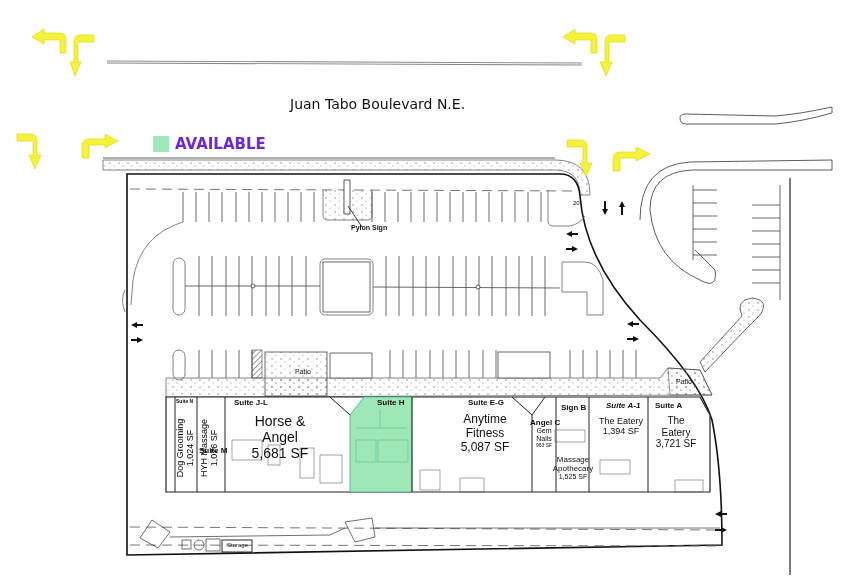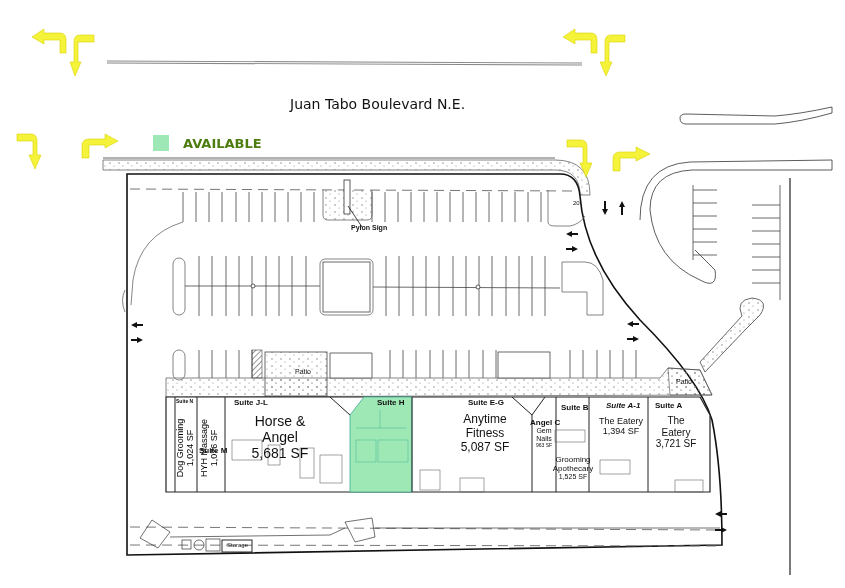--- a/index.html
+++ b/index.html
@@ -5,21 +5,21 @@
   html, body { margin:0; padding:0; background:#ffffff; }
   body { width:845px; height:588px; position:relative; overflow:hidden; font-family:"Liberation Sans", sans-serif; }
   #plan { position:absolute; left:0; top:0; width:845px; height:588px; }
   .lbl { position:absolute; color:#111; text-align:center; line-height:1.15; white-space:nowrap; }
   .suite-tag { font-family:"Liberation Sans", sans-serif; font-weight:bold; font-size:8px; }
   .tenant { font-family:"Liberation Sans", sans-serif; font-size:14px; }
   .small { font-size:7px; }
   .road { position:absolute; left:290px; top:96px; font-family:"DejaVu Sans", sans-serif; font-size:14px; color:#111; }
   .legend { position:absolute; left:153px; top:135px; display:flex; align-items:center; gap:6px; }
   .legend .swatch { width:16px; height:16px; background:#9de8b5; }
-  .legend .txt { font-family:"DejaVu Sans", sans-serif; font-weight:bold; font-size:13px; color:#4d7c0f;margin-left:8px; }
+  .legend .txt { font-family:"DejaVu Sans", sans-serif; font-weight:bold; font-size:15px; color:#6d28d9; }
   .vert { position:absolute; transform:rotate(-90deg); transform-origin:center; white-space:nowrap; font-size:9px; text-align:center; line-height:1.1; }
   .tiny { position:absolute; font-size:7px; color:#111; }
 </style>
 </head>
 <body>
 
 <svg id="plan" viewBox="0 0 845 588" xmlns="http://www.w3.org/2000/svg">
   <defs>
     <pattern id="dots" width="9" height="7" patternUnits="userSpaceOnUse">
       <circle cx="2" cy="2" r="0.7" fill="#777"></circle>
@@ -290,23 +290,23 @@
   <div>5,087 SF</div>
 </div>
 
 <div class="lbl" style="left:530px; top:418px; width:28px;">
   <div class="suite-tag">Angel C</div>
   <div class="small">Gem</div>
   <div class="small">Nails</div>
   <div class="small" style="font-size:5px;">963 SF</div>
 </div>
 
-<div class="lbl suite-tag" style="left:561px; top:403px;">Suite B</div>
+<div class="lbl suite-tag" style="left:561px; top:403px;">Sign B</div>
 <div class="lbl" style="left:548px; top:455px; width:50px; font-size:8px;">
-  <div>Grooming</div>
+  <div>Massage</div>
   <div>Apothecary</div>
   <div style="font-size:7px;">1,525 SF</div>
 </div>
 
 <div class="lbl suite-tag" style="left:606px; top:401px;font-style:italic;">Suite A-1</div>
 <div class="lbl" style="left:596px; top:416px; width:50px; font-size:9px;">
   <div>The Eatery</div>
   <div>1,394 SF</div>
 </div>
 

